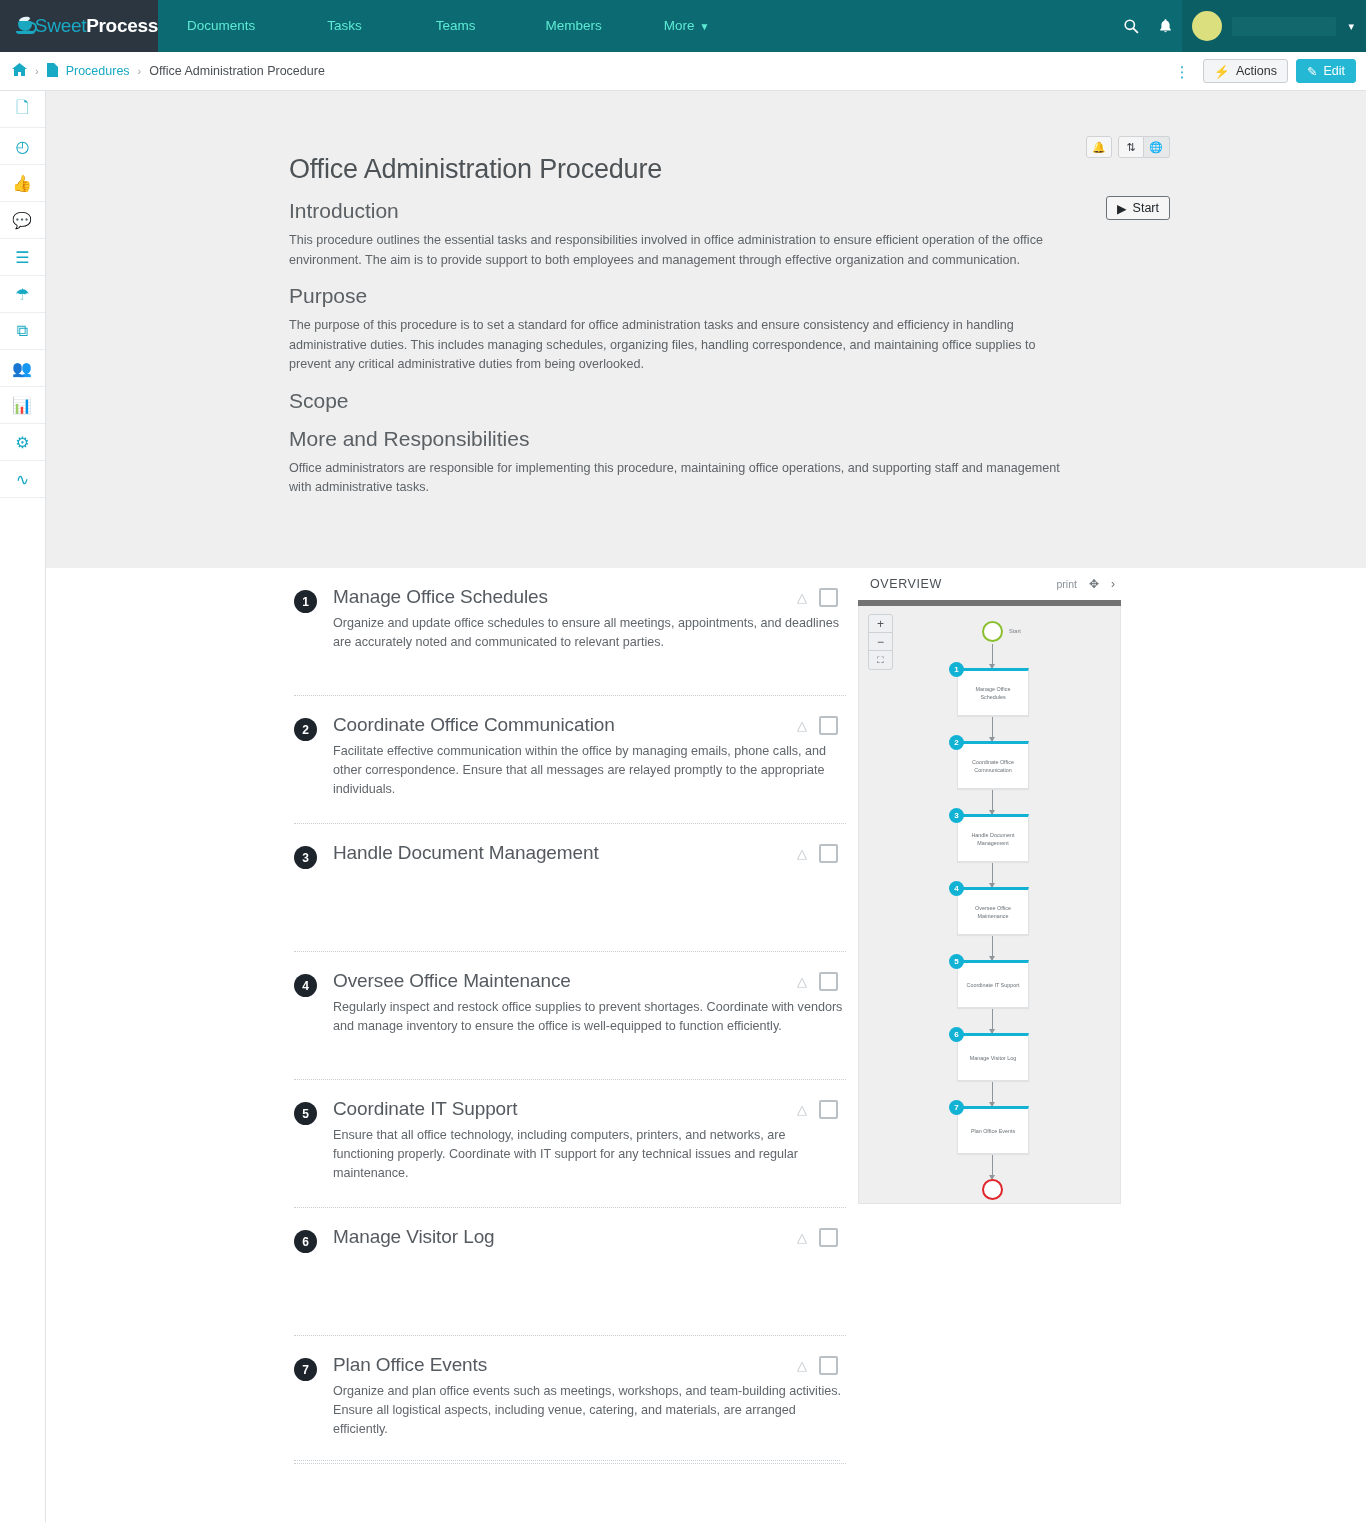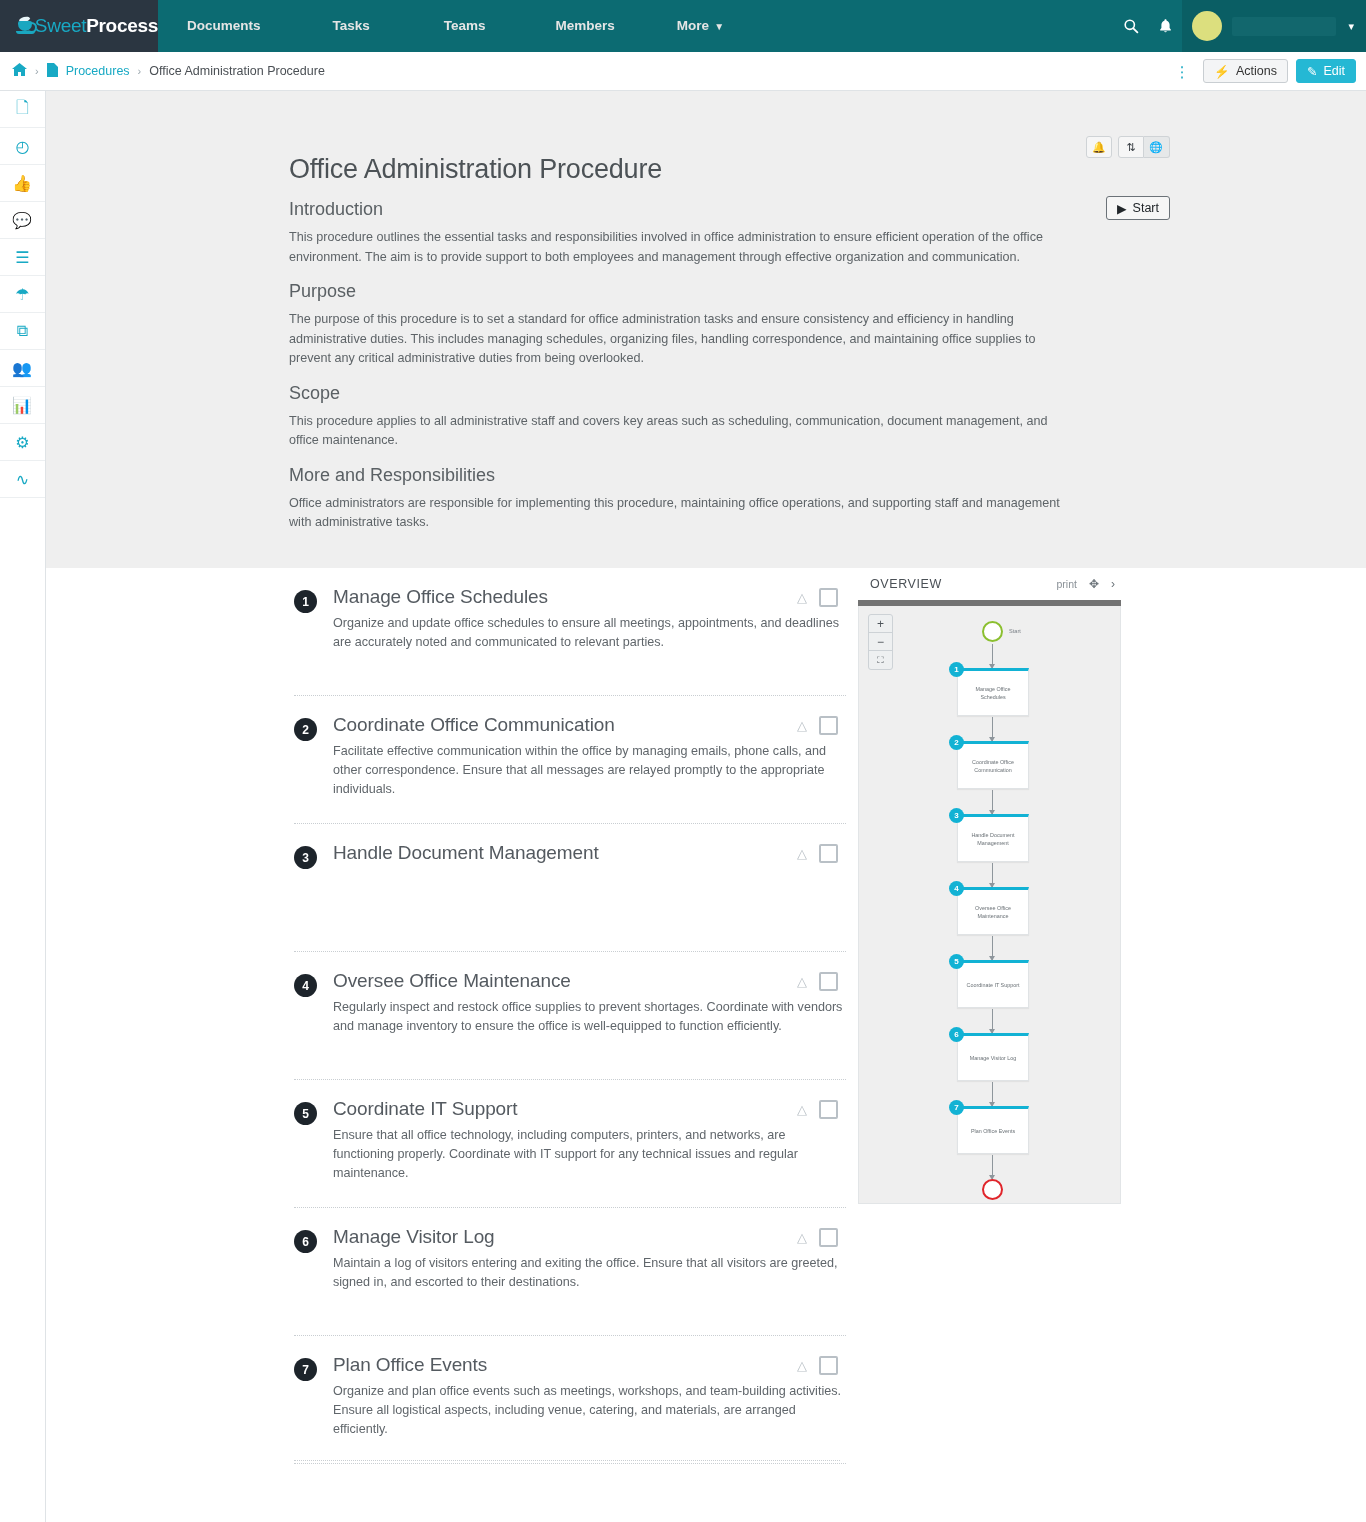--- a/index.html
+++ b/index.html
@@ -38,21 +38,21 @@
   .saucer{
     position:absolute; left:0; top:14px; width:19px; height:3px;
     background:#1aa7c0; border-radius:0 0 4px 4px;
   }
   .brand-text{ font-size:19px; letter-spacing:-0.3px; white-space:nowrap; }
   .brand-text .s1{ color:#18a9c4; font-weight:400; }
   .brand-text .s2{ color:#ffffff; font-weight:700; }
 
   .nav-items{ display:flex; align-items:center; flex:1; }
   .nav-item{
-    color:#e5e5e5; font-size:13.5px; font-weight:700;
+    color:#5eead4; font-size:13.5px; font-weight:400;
     padding:0 12px; height:52px; line-height:52px; cursor:pointer;
     white-space:nowrap;
   }
   .nav-item:nth-child(1){ margin-left:17px; }
   .nav-item:nth-child(2){ margin-left:48px; }
   .nav-item:nth-child(3){ margin-left:50px; }
   .nav-item:nth-child(4){ margin-left:46px; }
   .nav-item:nth-child(5){ margin-left:38px; }
   .nav-item .caret{ font-size:10px; margin-left:5px; }
 
@@ -131,21 +131,21 @@
     height:24px; padding:0 10px; display:inline-flex; align-items:center; gap:6px;
     font-size:12.5px; color:#22272b; cursor:pointer;
   }
 
   .doc-body{ position:absolute; left:243px; top:63px; width:790px; }
   h1.doc-title{
     margin:0 0 14px 0; font-size:27px; font-weight:400; color:#4c5256;
     letter-spacing:-0.2px;
   }
   h2.sec-title{
-    margin:14px 0 8px 0; font-size:18px; font-weight:400; color:#5a6064;
+    margin:14px 0 8px 0; font-size:21px; font-weight:400; color:#5a6064;
   }
   p.sec-body{
     margin:0 0 4px 0; font-size:12.6px; line-height:1.55; color:#5e6468; max-width:772px;
   }
 
   
   .bottom{
     position:absolute; top:568px; left:46px; width:1320px; bottom:0;
     background:#ffffff;
   }
@@ -381,21 +381,20 @@
     <div class="doc-body">
       <h1 class="doc-title">Office Administration Procedure</h1>
 
       <h2 class="sec-title">Introduction</h2>
       <p class="sec-body">This procedure outlines the essential tasks and responsibilities involved in office administration to ensure efficient operation of the office environment. The aim is to provide support to both employees and management through effective organization and communication.</p>
 
       <h2 class="sec-title">Purpose</h2>
       <p class="sec-body">The purpose of this procedure is to set a standard for office administration tasks and ensure consistency and efficiency in handling administrative duties. This includes managing schedules, organizing files, handling correspondence, and maintaining office supplies to prevent any critical administrative duties from being overlooked.</p>
 
       <h2 class="sec-title">Scope</h2>
-      <p class="sec-body">This procedure applies to all administrative staff and covers key areas such as scheduling, communication, document management, and office maintenance.</p>
 
       <h2 class="sec-title">More and Responsibilities</h2>
       <p class="sec-body">Office administrators are responsible for implementing this procedure, maintaining office operations, and supporting staff and management with administrative tasks.</p>
     </div>
 
   </div>
 </div>
 
 <div class="bottom">
 
@@ -446,21 +445,20 @@
       <p class="step-desc">Ensure that all office technology, including computers, printers, and networks, are functioning properly. Coordinate with IT support for any technical issues and regular maintenance.</p>
       <div class="step-actions">
         <span class="step-chev">△</span>
         <span class="step-check"></span>
       </div>
     </div>
 
     <div class="step">
       <div class="step-num">6</div>
       <h3 class="step-title">Manage Visitor Log</h3>
-      <p class="step-desc">Maintain a log of visitors entering and exiting the office. Ensure that all visitors are greeted, signed in, and escorted to their destinations.</p>
       <div class="step-actions">
         <span class="step-chev">△</span>
         <span class="step-check"></span>
       </div>
     </div>
 
     <div class="step">
       <div class="step-num">7</div>
       <h3 class="step-title">Plan Office Events</h3>
       <p class="step-desc">Organize and plan office events such as meetings, workshops, and team-building activities. Ensure all logistical aspects, including venue, catering, and materials, are arranged efficiently.</p>

